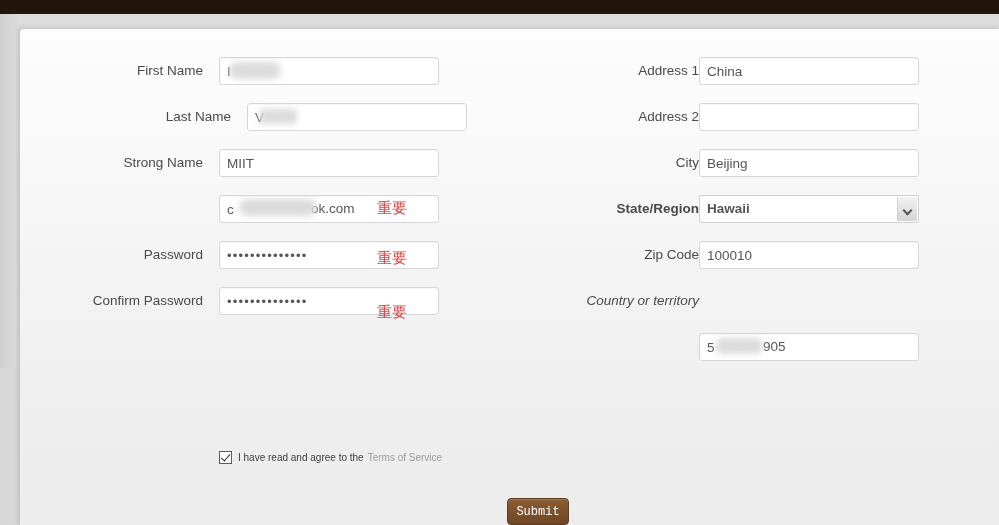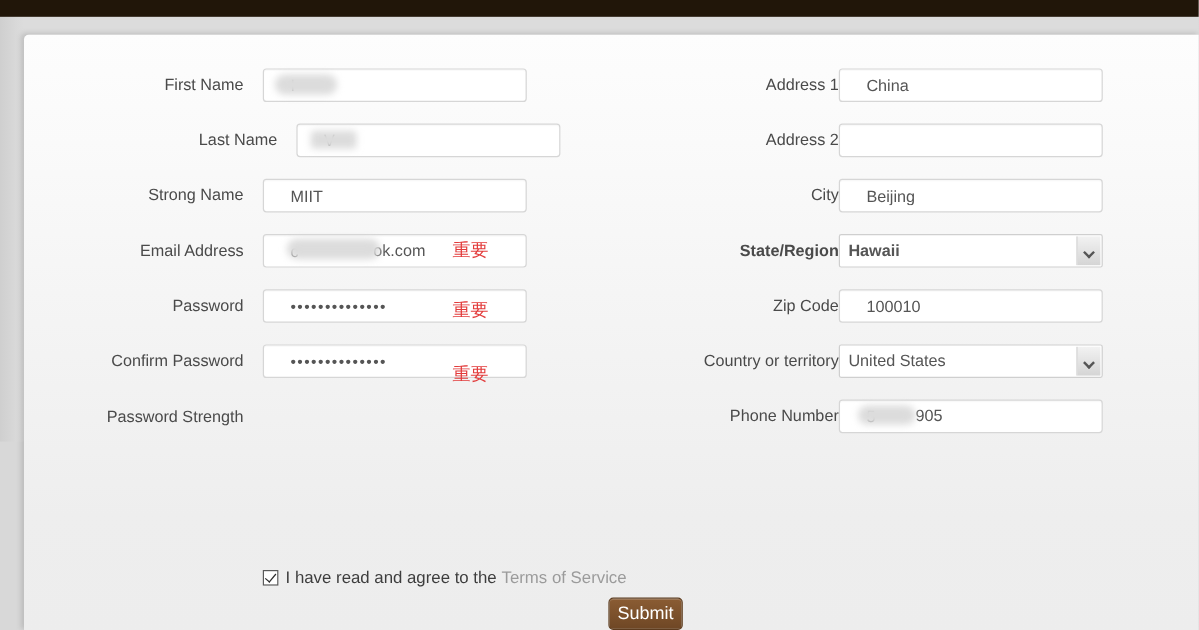--- a/index.html
+++ b/index.html
@@ -61,21 +61,21 @@
   }
   .fctrl {
     position: absolute;
     left: 0;
     top: 0;
   }
   .tinput {
     box-sizing: border-box;
     width: 220px;
     height: 28px;
-    padding: 0 22px;
+    padding: 0 7px;
     font-family: "Liberation Sans", sans-serif;
     font-size: 13.5px;
     color: #555;
     background: #ffffff;
     border: 1px solid #d6d6d6;
     border-radius: 3px;
     outline: none;
     box-shadow: inset 0 1px 1px rgba(0,0,0,0.03);
   }
   .tinput.pw {
@@ -148,24 +148,24 @@
     font-weight: bold;
     display: flex;
     align-items: center;
     justify-content: center;
     letter-spacing: 0.2px;
   }
   
   #terms {
     position: absolute;
     left: 199px;
-    top: 444px;
+    top: 422px;
     display: flex;
     align-items: center;
-    font-size: 14px;
+    font-size: 10px;
     color: #3d3d3d;
     justify-content: flex-end;
   }
   #tos-check {
     width: 13px; height: 13px;
     box-sizing: border-box;
     border: 1px solid #5a5a5a;
     background: #fff;
     position: relative;
     margin-right: 6px;
@@ -190,22 +190,22 @@
   #submit-btn {
     position: absolute;
     left: 487px;
     top: 469px;
     width: 62px;
     height: 27px;
     background: linear-gradient(to bottom, #8a5c33, #6f4725);
     border: 1px solid #5d3c1f;
     border-radius: 4px;
     color: #ffffff;
-    font-size: 15px;
-    font-family: Liberation Sans, sans-serif;
+    font-size: 12px;
+    font-family: Liberation Mono, monospace;
     cursor: pointer;
     box-shadow: inset 0 1px 0 rgba(255,255,255,0.18);
   }
 </style>
 </head>
 <body>
 
 <div id="page">
 
   <div id="topbar"></div>
@@ -231,21 +231,20 @@
       </div>
 
       <div class="frow" style="left:0; top:120px; width:419px;">
         <div class="flabel" style="right:236px;">Strong Name</div>
         <div class="fctrl" style="left:199px;">
           <input class="tinput" type="text" value="MIIT" style="">
         </div>
       </div>
 
       <div class="frow" style="left:0; top:166px; width:419px;">
-        <div class="flabel" style="right:236px;">Email Address</div>
         <div class="fctrl" style="left:199px;">
           <input class="tinput" type="text" style="letter-spacing: 0.2px;" value="c">
           <div style="position:absolute; left:92px; top:6px; font-size:13.5px; color:#555;">ok.com</div>
           <div class="redact" style="left:20px; top:4px; width:78px; height:17px;"></div>
           <div class="imp" style="left:158px; top:4px;">重要</div>
         </div>
       </div>
 
       <div class="frow" style="left:0; top:212px; width:419px;">
         <div class="flabel" style="right:236px;">Password</div>
@@ -257,21 +256,20 @@
 
       <div class="frow" style="left:0; top:258px; width:419px;">
         <div class="flabel" style="right:236px;">Confirm Password</div>
         <div class="fctrl" style="left:199px;">
           <input class="tinput pw" type="text" value="••••••••••••••" style="">
           <div class="imp" style="left:158px; top:16px;">重要</div>
         </div>
       </div>
 
       <div class="frow" style="left:0; top:304px; width:419px; height:30px;">
-        <div class="flabel" style="right:236px; line-height:30px;">Password Strength</div>
       </div>
 
     </div>
 
     <div class="form-col" id="col-right">
 
       <div class="frow" style="left:0; top:28px; width:399px;">
         <div class="flabel" style="right:220px;">Address 1</div>
         <div class="fctrl" style="left:179px;">
           <input class="tinput" type="text" value="China" style="">
@@ -305,33 +303,24 @@
       </div>
 
       <div class="frow" style="left:0; top:212px; width:399px;">
         <div class="flabel" style="right:220px;">Zip Code</div>
         <div class="fctrl" style="left:179px;">
           <input class="tinput" type="text" value="100010" style="">
         </div>
       </div>
 
       <div class="frow" style="left:0; top:258px; width:399px;">
-        <div class="flabel" style="right:220px;">Country or territory</div>
-        <div class="fctrl" style="left:179px;">
-          <div class="tselect">
-            <span>United States</span>
-            <span class="selarrow">
-                <span class="chev"></span>
-              </span>
-          </div>
-        </div>
+        <div class="flabel" style="right:220px;font-style:italic;">Country or territory</div>
       </div>
 
       <div class="frow" style="left:0; top:304px; width:399px;">
-        <div class="flabel" style="right:220px;">Phone Number</div>
         <div class="fctrl" style="left:179px;">
           <input class="tinput" type="text" value="5" style="">
           <div style="position:absolute; left:64px; top:6px; font-size:13.5px; color:#555;">905</div>
           <div class="redact" style="left:16px; top:5px; width:48px; height:16px;"></div>
         </div>
       </div>
 
     </div>
 
     <div id="terms">

